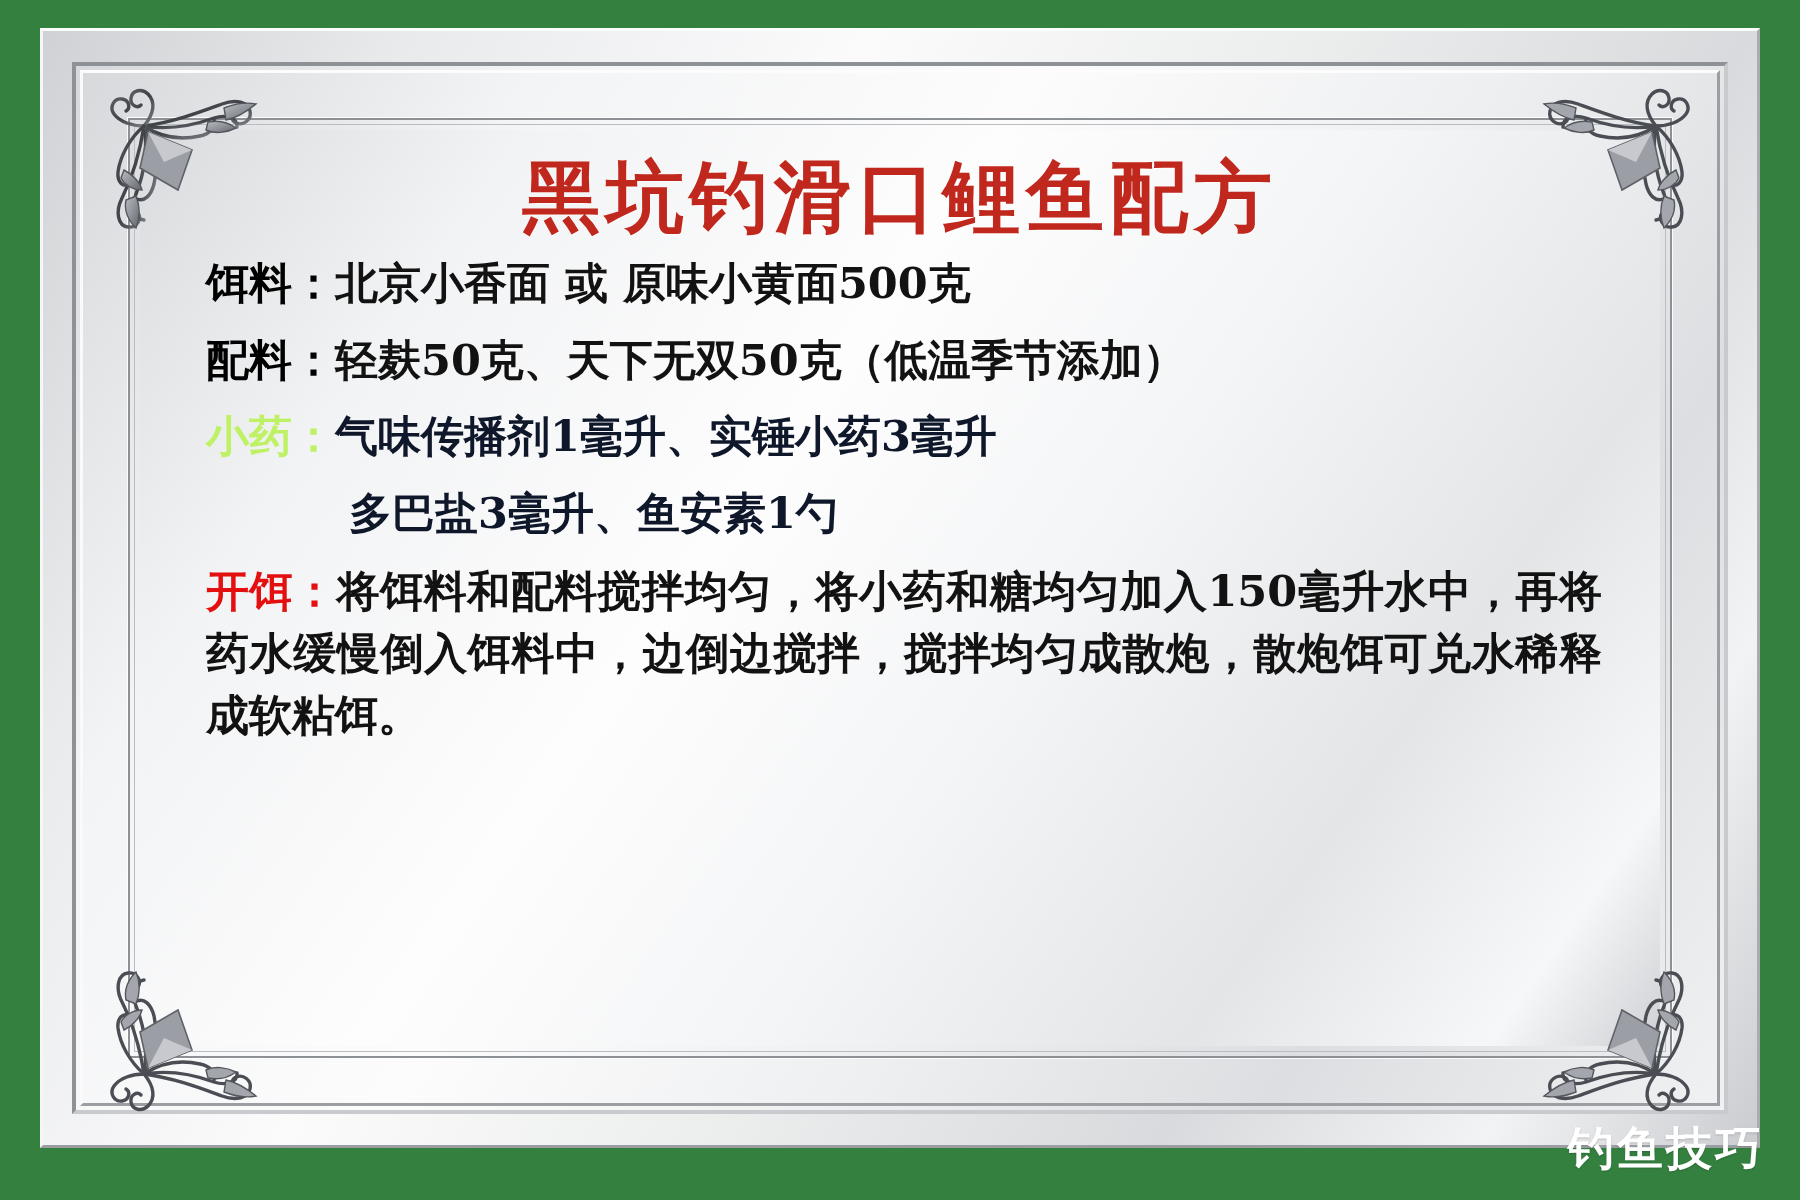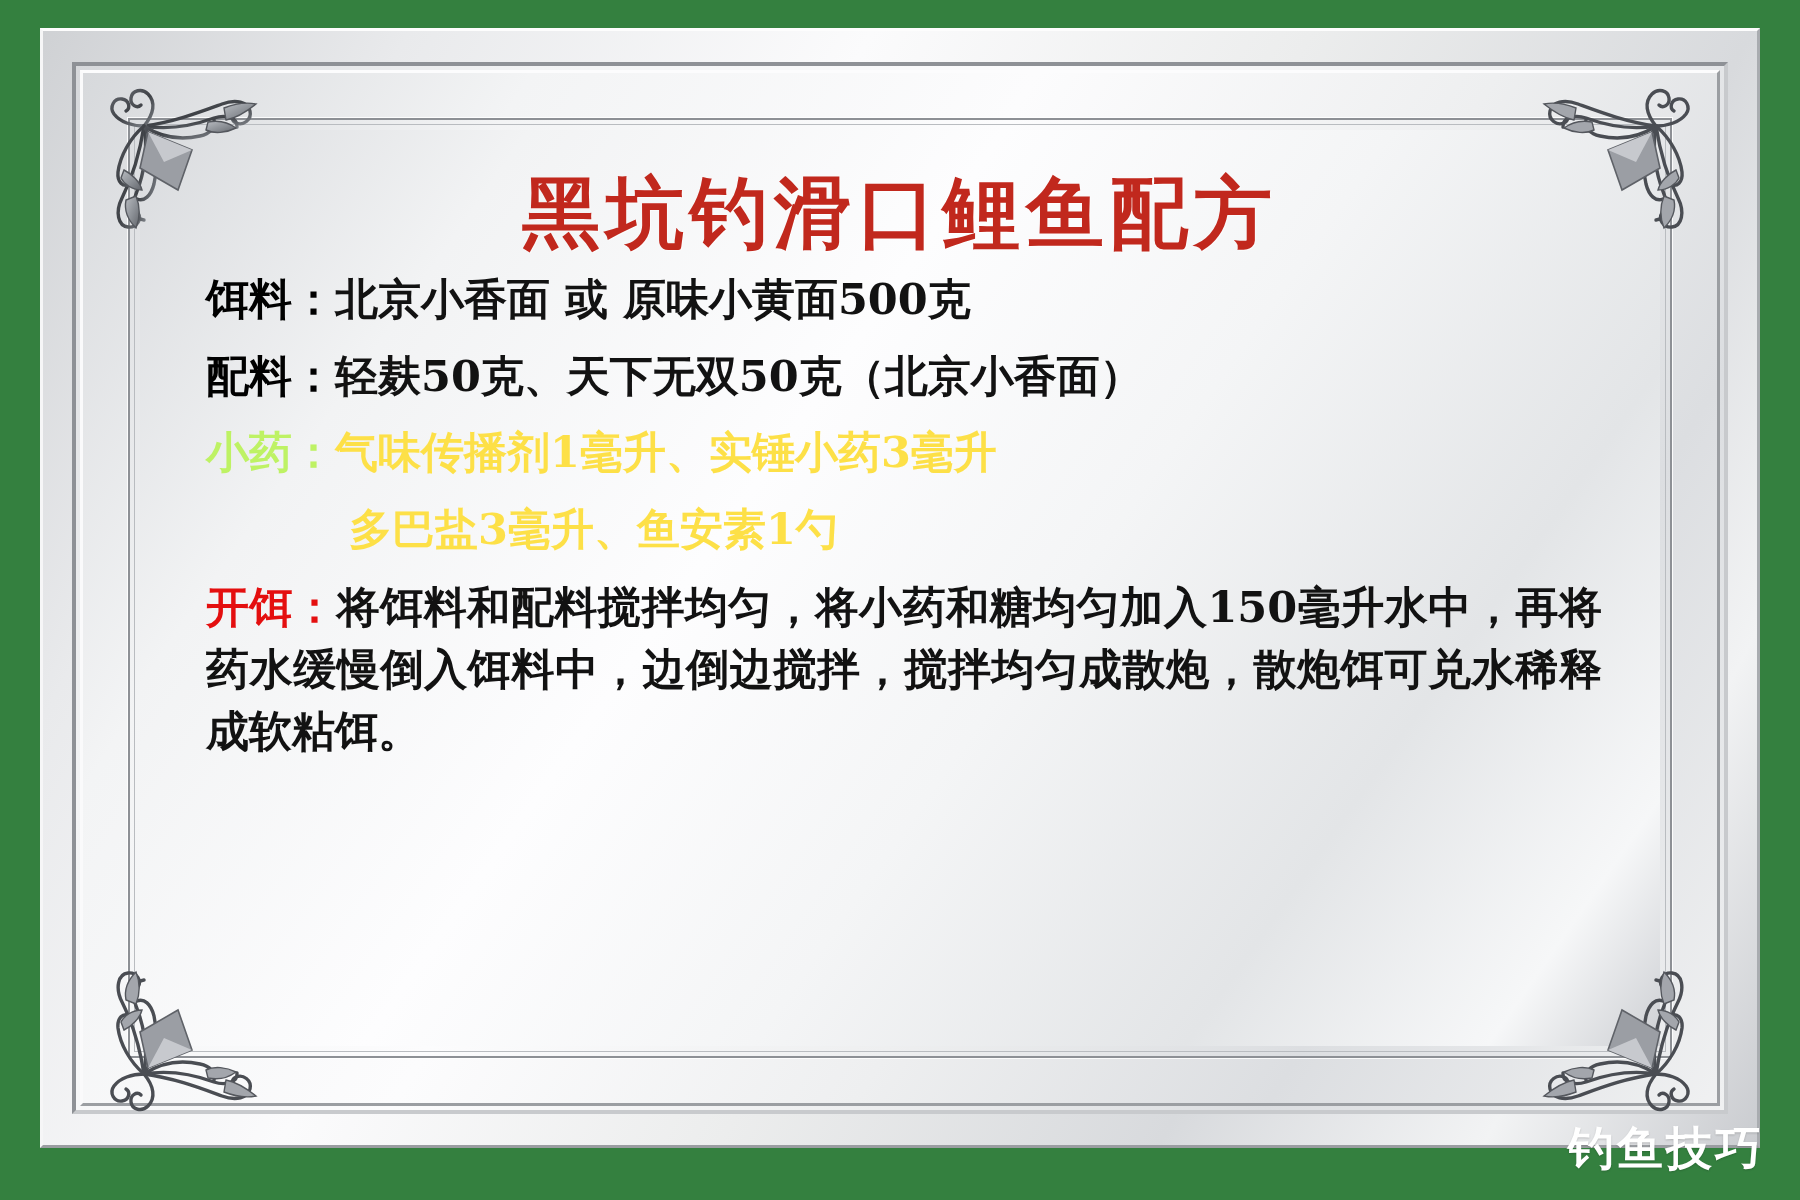--- a/index.html
+++ b/index.html
@@ -56,35 +56,35 @@
 
   
   .orn{position:absolute;width:200px;height:190px;pointer-events:none;}
   .orn svg{width:100%;height:100%;display:block;}
   .orn-tl{left:96px;top:78px;}
   .orn-tr{right:96px;top:78px;transform:scaleX(-1);}
   .orn-bl{left:96px;bottom:78px;transform:scaleY(-1);}
   .orn-br{right:96px;bottom:78px;transform:scale(-1,-1);}
 
   
-  .content{position:absolute;left:150px;top:148px;width:1500px;height:900px;}
+  .content{position:absolute;left:150px;top:132px;width:1500px;height:900px;}
   .title{
     text-align:center;color:#c1281d;
     font-size:78px;line-height:1.05;font-weight:700;letter-spacing:6px;
     margin:24px 0 10px 0;
     text-shadow:1px 1px 0 rgba(255,255,255,.55);
   }
   .lines{padding:0 48px 0 56px;}
   .line{
     font-size:43px;line-height:1.46;color:#121212;font-weight:700;
     margin:14px 0;white-space:nowrap;
   }
   .lbl{color:#000000;}
   .lbl-orange{color:#bef264;}
-  .orange{color:#fde047;}
+  .orange{color:#0f172a;}
   .indent{padding-left:143px;white-space:nowrap;}
   .para{
     font-size:43px;line-height:1.44;color:#121212;font-weight:700;
     margin:16px 0 0 0;text-align:justify;
   }
   .para .lbl{color:#e40f0f;}
 
   
   .watermark{
     position:absolute;right:36px;bottom:20px;
@@ -222,21 +222,21 @@
 
     <div class="title">黑坑钓滑口鲤鱼配方</div>
 
     <div class="lines">
 
       <div class="line">
         <span class="lbl">饵料：</span><span>北京小香面 或 原味小黄面500克</span>
       </div>
 
       <div class="line">
-        <span class="lbl">配料：</span><span>轻麸50克、天下无双50克（北京小香面）</span>
+        <span class="lbl">配料：</span><span>轻麸50克、天下无双50克（低温季节添加）</span>
       </div>
 
       <div class="line">
         <span class="lbl-orange">小药：</span><span class="orange">气味传播剂1毫升、实锤小药3毫升</span>
       </div>
 
       <div class="line indent orange">多巴盐3毫升、鱼安素1勺</div>
 
 
       <div class="para">

